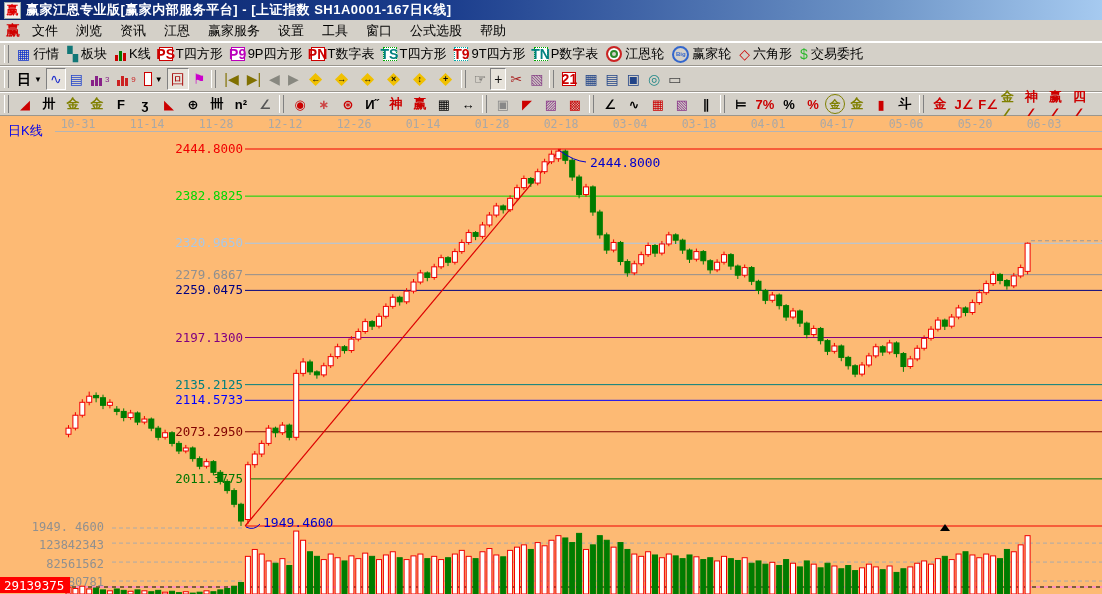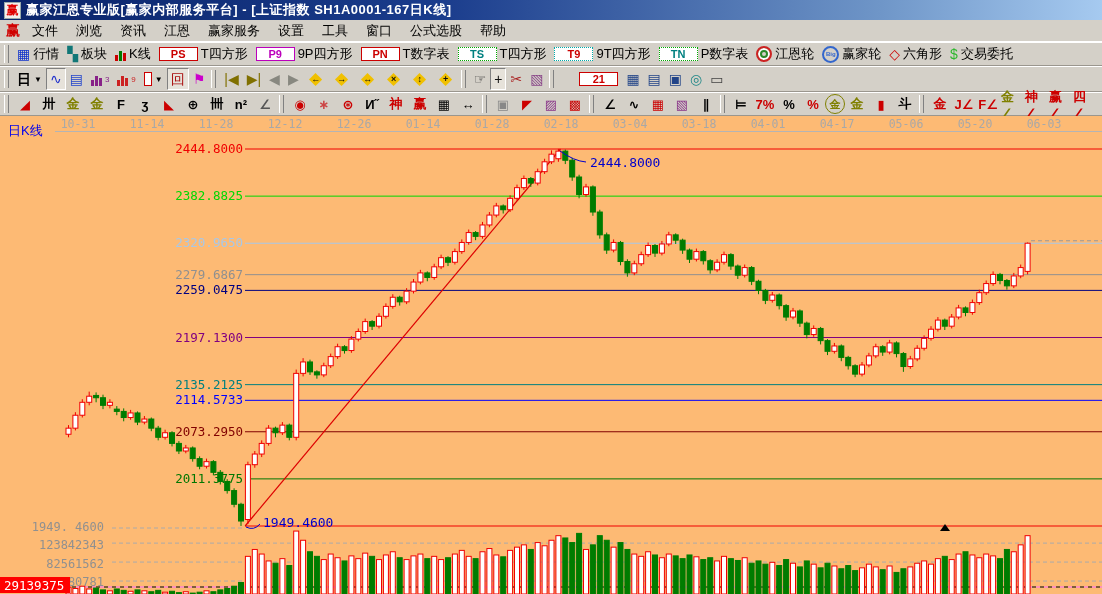--- a/index.html
+++ b/index.html
@@ -22,22 +22,22 @@
     border-top:1px solid #fff;border-bottom:1px solid #9a968e;box-sizing:border-box;padding-left:2px;}
   #toolbar1{top:42px;height:24px;}
   #toolbar2{top:66px;height:26px;}
   #toolbar3{top:92px;height:24px;}
   .grip{width:3px;height:18px;border-left:1px solid #fff;border-right:1px solid #808080;margin:0 4px 0 2px;flex:none;}
   .tbtn{height:20px;display:flex;align-items:center;gap:3px;padding:0 3px;border:1px solid transparent;
     white-space:nowrap;flex:none;cursor:default;}
   .tbtn.pressed{border:1px solid;border-color:#808080 #fff #fff #808080;background:#e6e2da;}
   .tbtn .lbl{font-size:13px;}
   .gly{font-size:14px;line-height:14px;}
-  .bx{display:inline-flex;align-items:center;justify-content:center;width:39px;height:14px;
-    border:1px solid;font-size:11px;font-weight:bold;background:#fff;box-sizing:border-box;}
+  .bx{display:inline-flex;align-items:center;justify-content:center;width:14px;height:14px;
+    border:1px solid;font-size:14px;font-weight:bold;background:#fff;box-sizing:border-box;}
   .bx.dotted{border-style:dotted;}
   .mc{display:inline-flex;align-items:flex-end;gap:1px;height:13px;}
   .mc i{width:3px;display:block;}
   .whl{width:12px;height:12px;border-radius:50%;border:2px solid #cc2222;
     box-shadow:inset 0 0 0 2px #fff,inset 0 0 0 4px #2a8a2a;display:inline-block;}
   .bwl{width:13px;height:13px;border-radius:50%;border:2px solid #3366cc;color:#3366cc;
     font-size:6px;font-weight:bold;display:inline-flex;align-items:center;justify-content:center;}
   .c1{display:inline-block;width:6px;height:12px;border:1px solid #cc0000;background:#fff;}
   .dmd{position:relative;width:18px;height:18px;display:inline-flex;align-items:center;justify-content:center;flex:none;}
   .dmd .d{position:absolute;left:0;right:0;top:-2px;text-align:center;color:#f0c000;font-size:17px;}
@@ -227,21 +227,21 @@
         <span class="gly" style="color: rgb(17, 17, 17);">+</span>
       </div>
       <div class="tbtn">
         <span class="gly" style="color: rgb(170, 34, 34);">✂</span>
       </div>
       <div class="tbtn">
         <span class="gly" style="color: rgb(136, 68, 136);">▧</span>
       </div>
       <span class="grip"></span>
       <div class="tbtn">
-        <span class="bx" style="color: rgb(204, 0, 0); border-color: rgb(204, 0, 0); margin-left: 17px;">21</span>
+        <span class="bx" style="color: rgb(204, 0, 0); border-color: rgb(204, 0, 0);">21</span>
       </div>
       <div class="tbtn">
         <span class="gly" style="color: rgb(34, 68, 136);">▦</span>
       </div>
       <div class="tbtn">
         <span class="gly" style="color: rgb(34, 68, 136);">▤</span>
       </div>
       <div class="tbtn">
         <span class="gly" style="color: rgb(34, 68, 136);">▣</span>
       </div>

